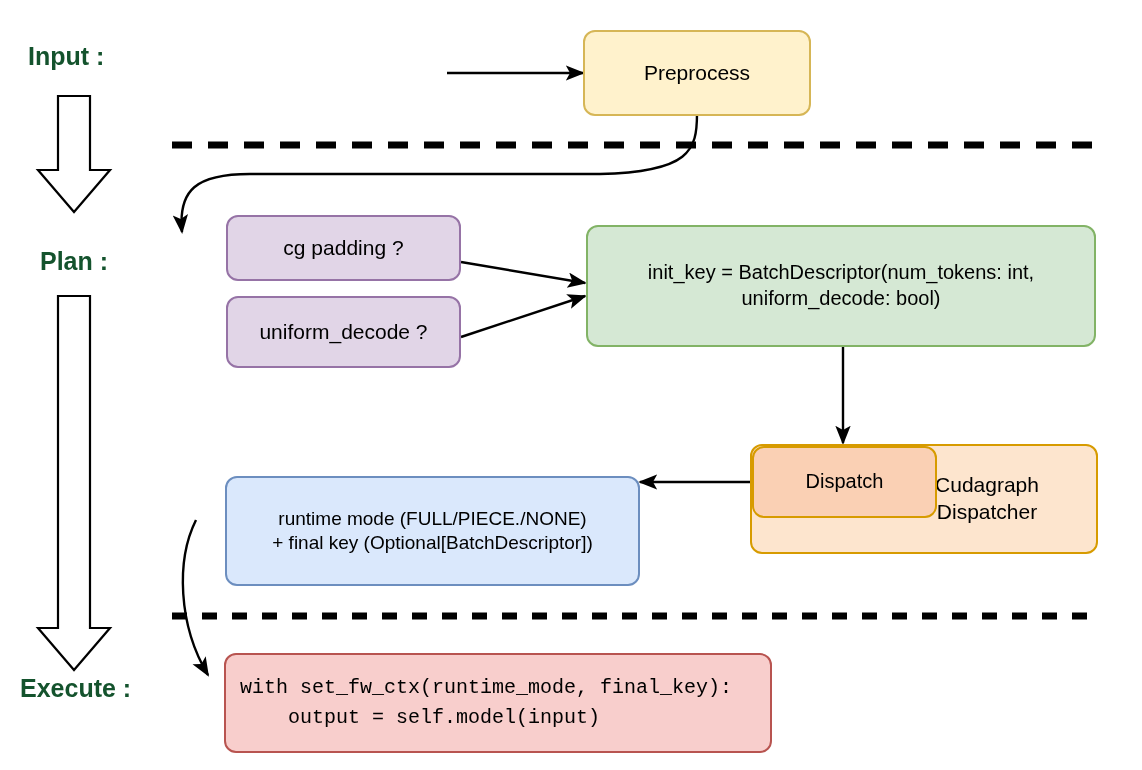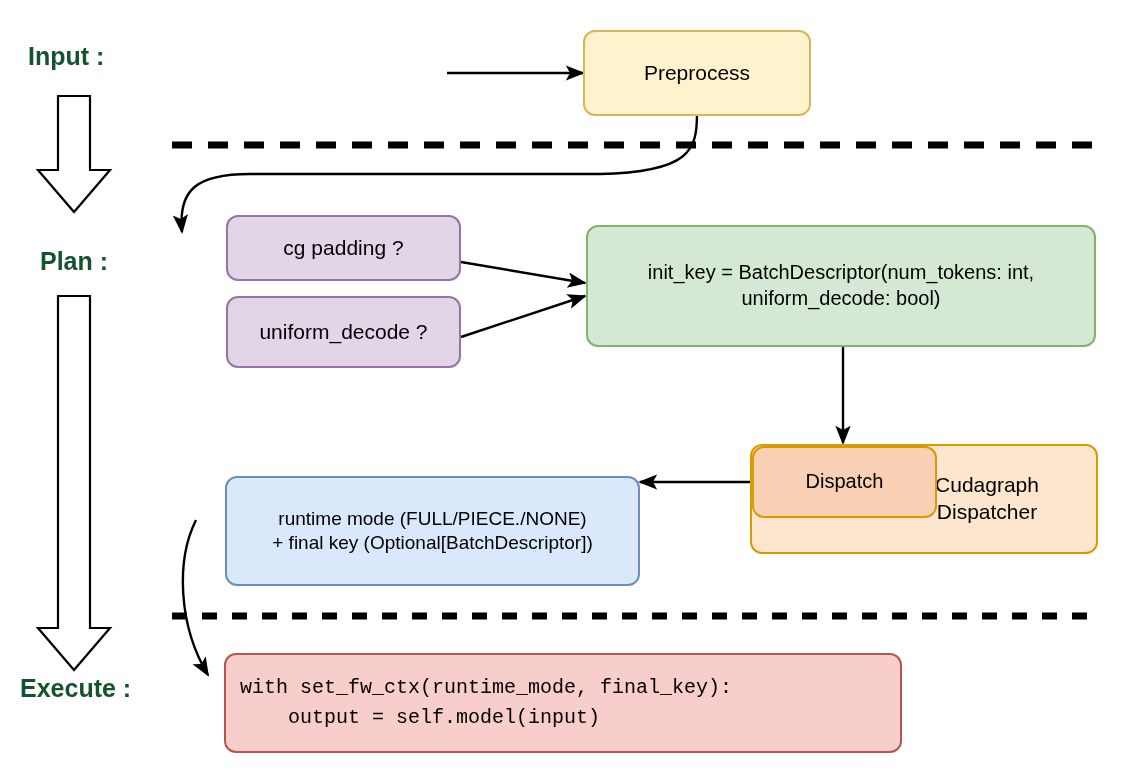--- a/index.html
+++ b/index.html
@@ -160,16 +160,16 @@
   <div class="node n-dispatcher-outer" style="left:750px; top:444px; width:348px; height:110px;">
     <span class="outer-label">Cudagraph
 Dispatcher</span>
   </div>
 
   <div class="node n-dispatch-inner" style="left:752px; top:446px; width:185px; height:72px;">Dispatch</div>
 
   <div class="node n-runtime-mode" style="left:225px; top:444px; width:415px; height:110px;margin-top:32px;">runtime mode (FULL/PIECE./NONE)
 + final key (Optional[BatchDescriptor])</div>
 
-  <div class="node n-exec-code" style="left:224px; top:653px; width:678px; height:100px;">with set_fw_ctx(runtime_mode, final_key):
+  <div class="node n-exec-code" style="left:224px; top:653px; width:548px; height:100px;">with set_fw_ctx(runtime_mode, final_key):
     output = self.model(input)</div>
 
 </div>
 
 </body></html>

